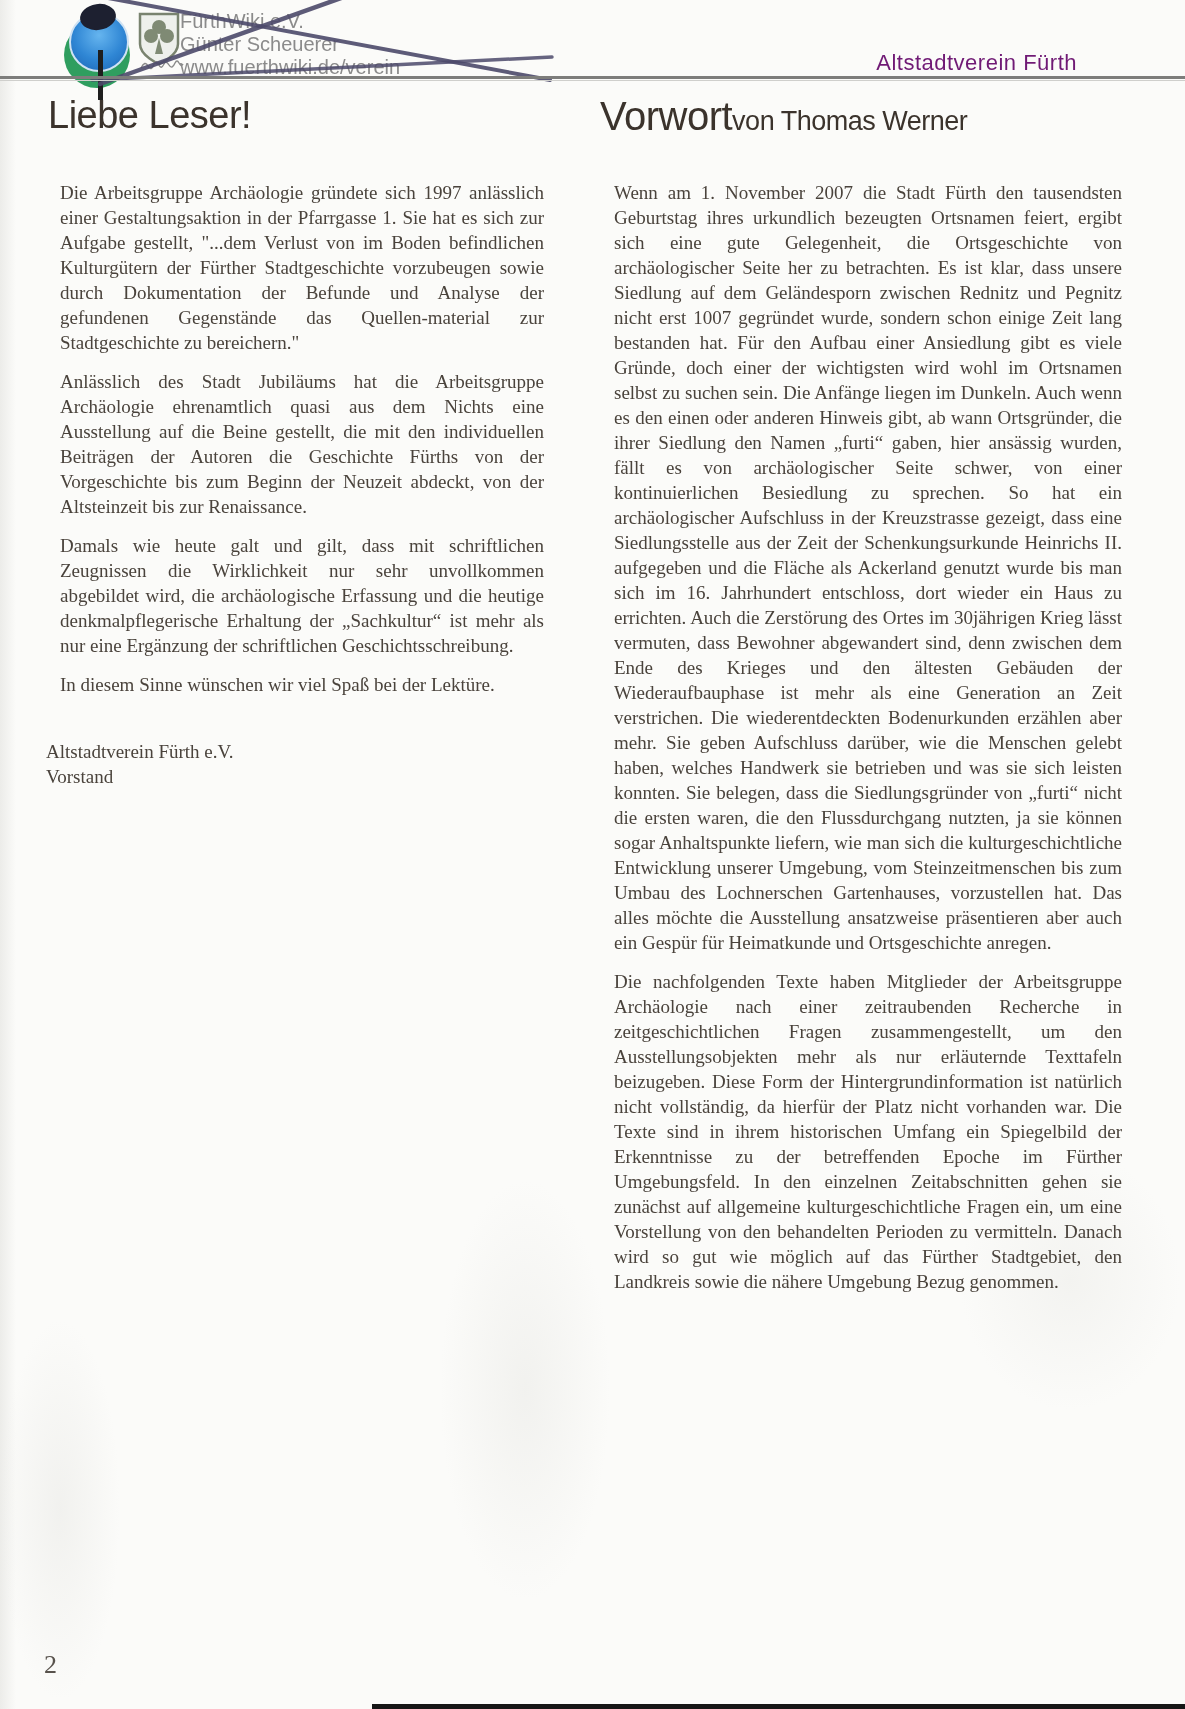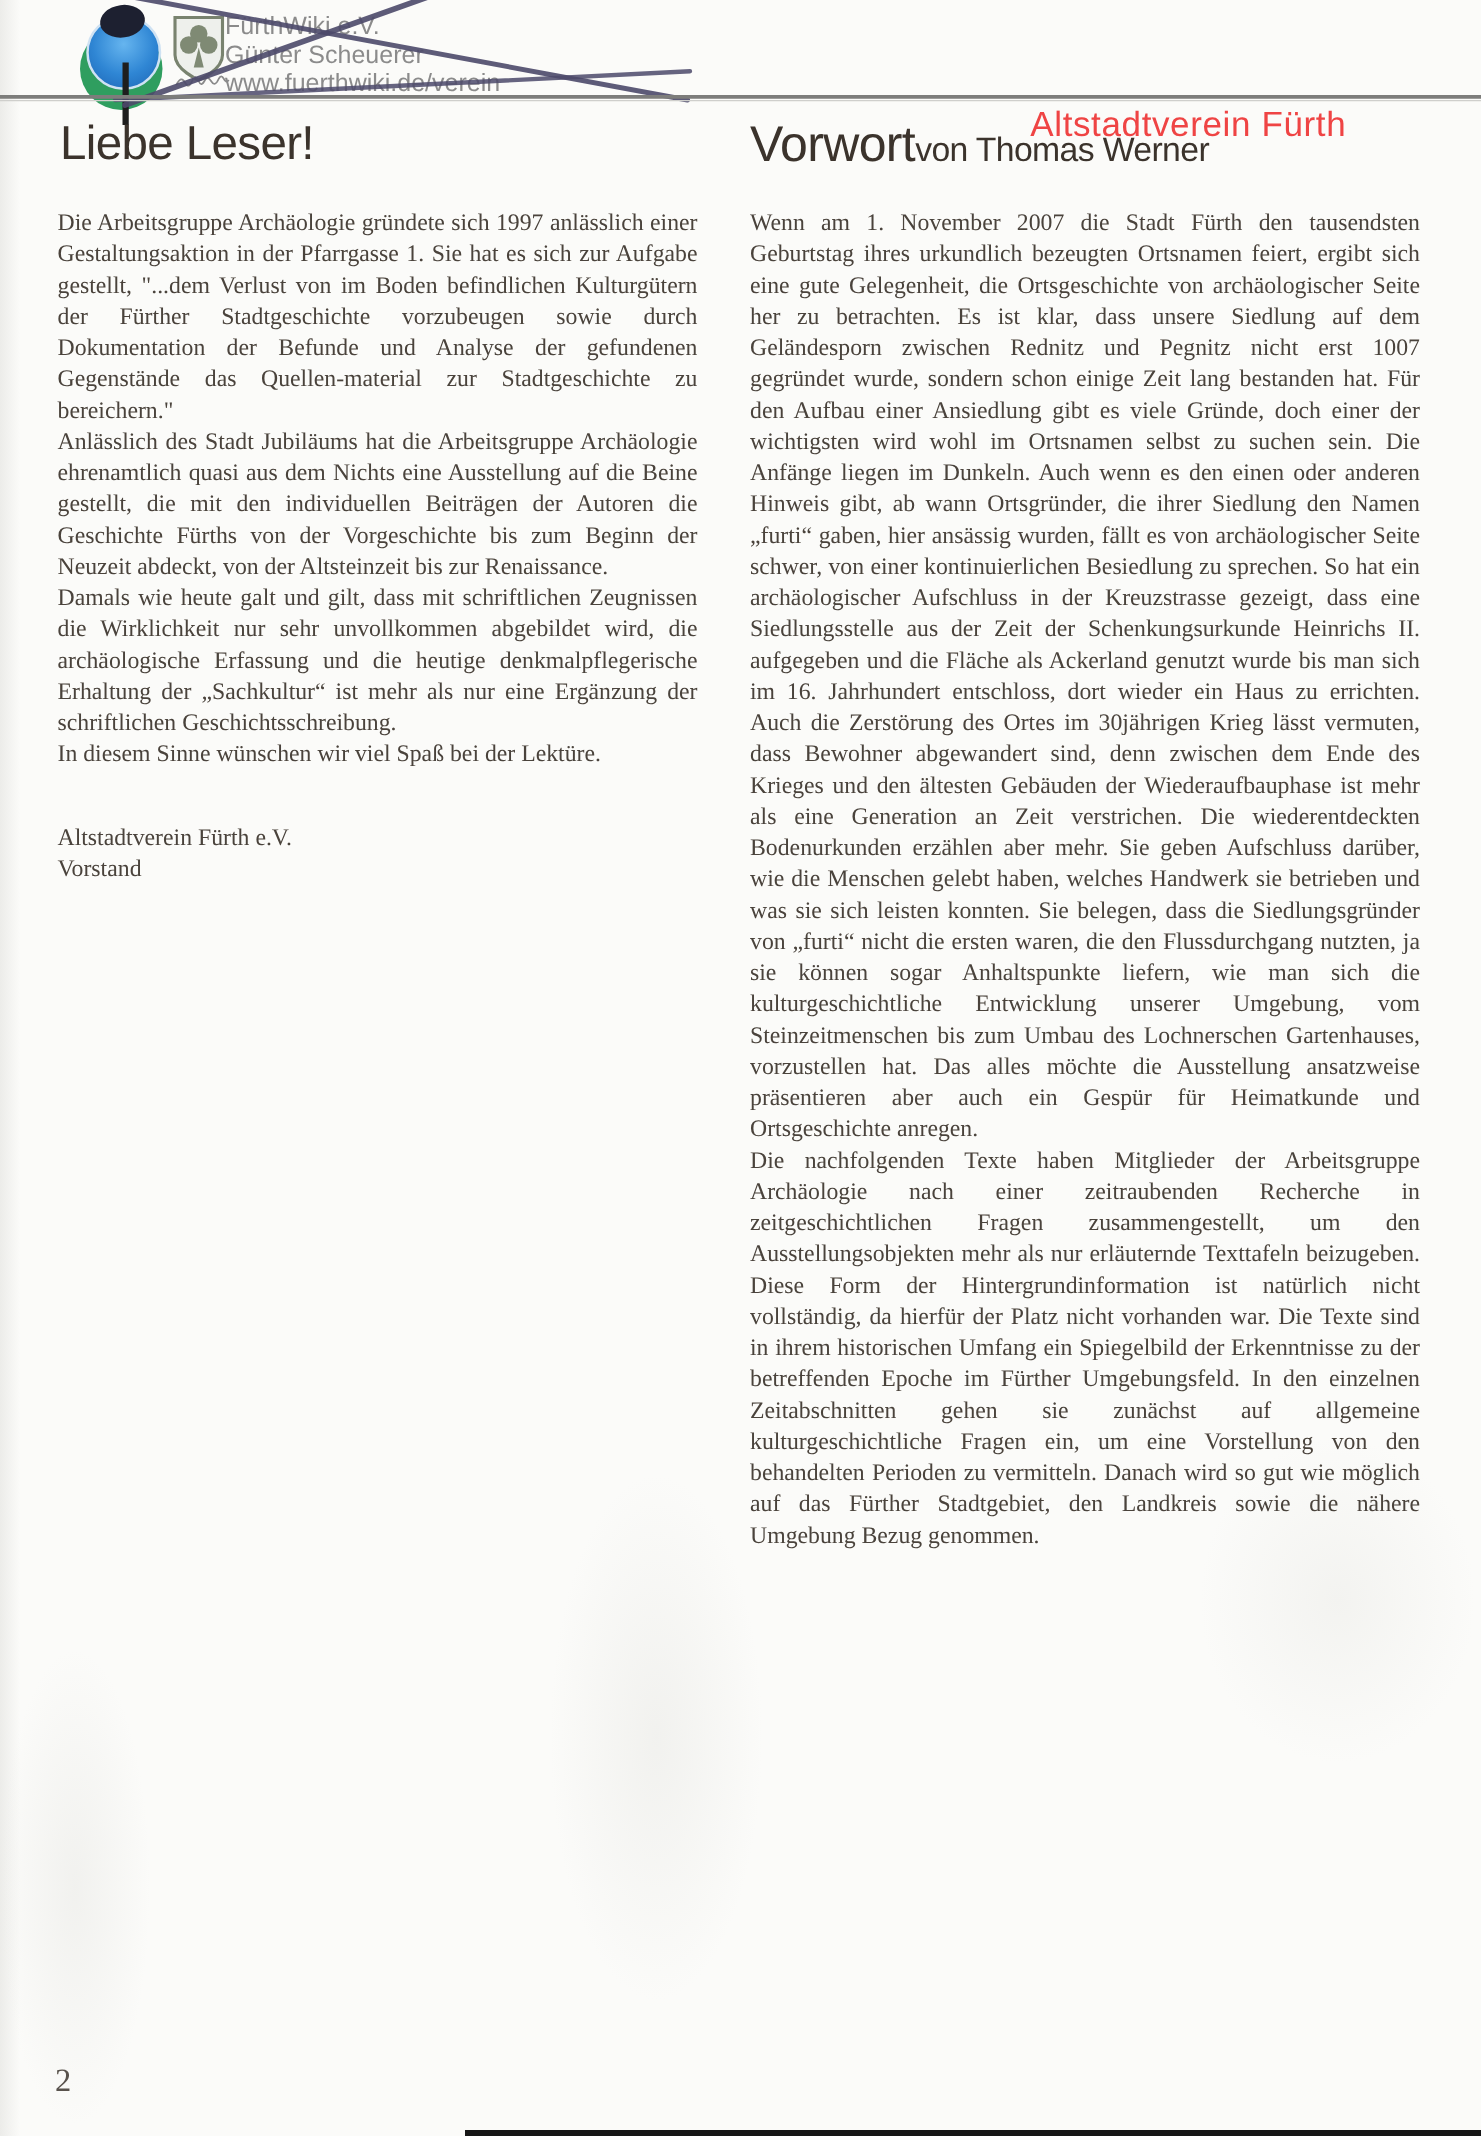--- a/index.html
+++ b/index.html
@@ -21,21 +21,21 @@
     background:radial-gradient(closest-side,#f1f1ee,rgba(255,255,255,0));opacity:.8;}
   .b3{left:0px;top:1320px;width:120px;height:380px;
     background:radial-gradient(closest-side,#ededea,rgba(255,255,255,0));opacity:.7;}
   .bottom-bar{position:absolute;left:372px;right:0;bottom:0;height:5px;background:#161616;}
 
   
   .header-rule{position:absolute;left:0;top:76px;width:1185px;height:3px;background:#7d7d7b;}
   .header-rule-shadow{position:absolute;left:0;top:80px;width:1185px;height:1px;background:#cfcfcc;}
   .org-label{position:absolute;top:50px;right:108px;
     font-family:"Liberation Sans","DejaVu Sans",sans-serif;
-    font-size:28px;color:#ef4444;letter-spacing:.5px;margin-top:34px;}
+    font-size:22px;color:#701a75;letter-spacing:.5px;}
 
   
   .logo{position:absolute;left:56px;top:4px;width:96px;height:96px;}
   .logo .green{position:absolute;left:8px;top:18px;width:66px;height:66px;border-radius:50%;background:#2f9e5f;}
   .logo .blue{position:absolute;left:13px;top:8px;width:56px;height:56px;border-radius:50%;
     background:radial-gradient(circle at 50% 38%,#66b5ef 0%,#2f86d4 55%,#1c64b4 100%);
     border:2px solid #cfe2f3;}
   .logo .blob{position:absolute;left:24px;top:0px;width:36px;height:26px;border-radius:50%;background:#1d2030;transform:rotate(-8deg);}
   .logo .stem{position:absolute;left:42px;top:46px;width:5px;height:50px;background:#1e1e1e;}
 
@@ -45,21 +45,21 @@
     font-size:20px;line-height:23px;color:#8b8b8b;}
   .stamp-shield{position:absolute;left:136px;top:12px;}
   .stamp-script{position:absolute;left:140px;top:56px;}
   .crossout{position:absolute;left:0;top:0;}
 
   
   .col{position:absolute;top:166px;font-size:19px;line-height:25px;text-align:justify;
     color:#4a433c;hyphens:auto;}
   .col-left{left:46px;width:512px;}
   .col-right{left:600px;width:536px;}
-  .col p{margin:0;}
+  .col p{margin:14px;}
   .headline{position:absolute;top:94px;
     font-family:"Liberation Sans","DejaVu Sans",sans-serif;
     font-weight:normal;color:#3b332c;letter-spacing:-.5px;}
   .headline-left{left:48px;font-size:38px;}
   .headline-right{left:600px;display:flex;align-items:baseline;}
   .headline-right .t{font-size:40px;}
   .headline-right .a{font-size:27px;}
 
   .signature{margin-top:42px;}
   .sig-line{display:block;}

